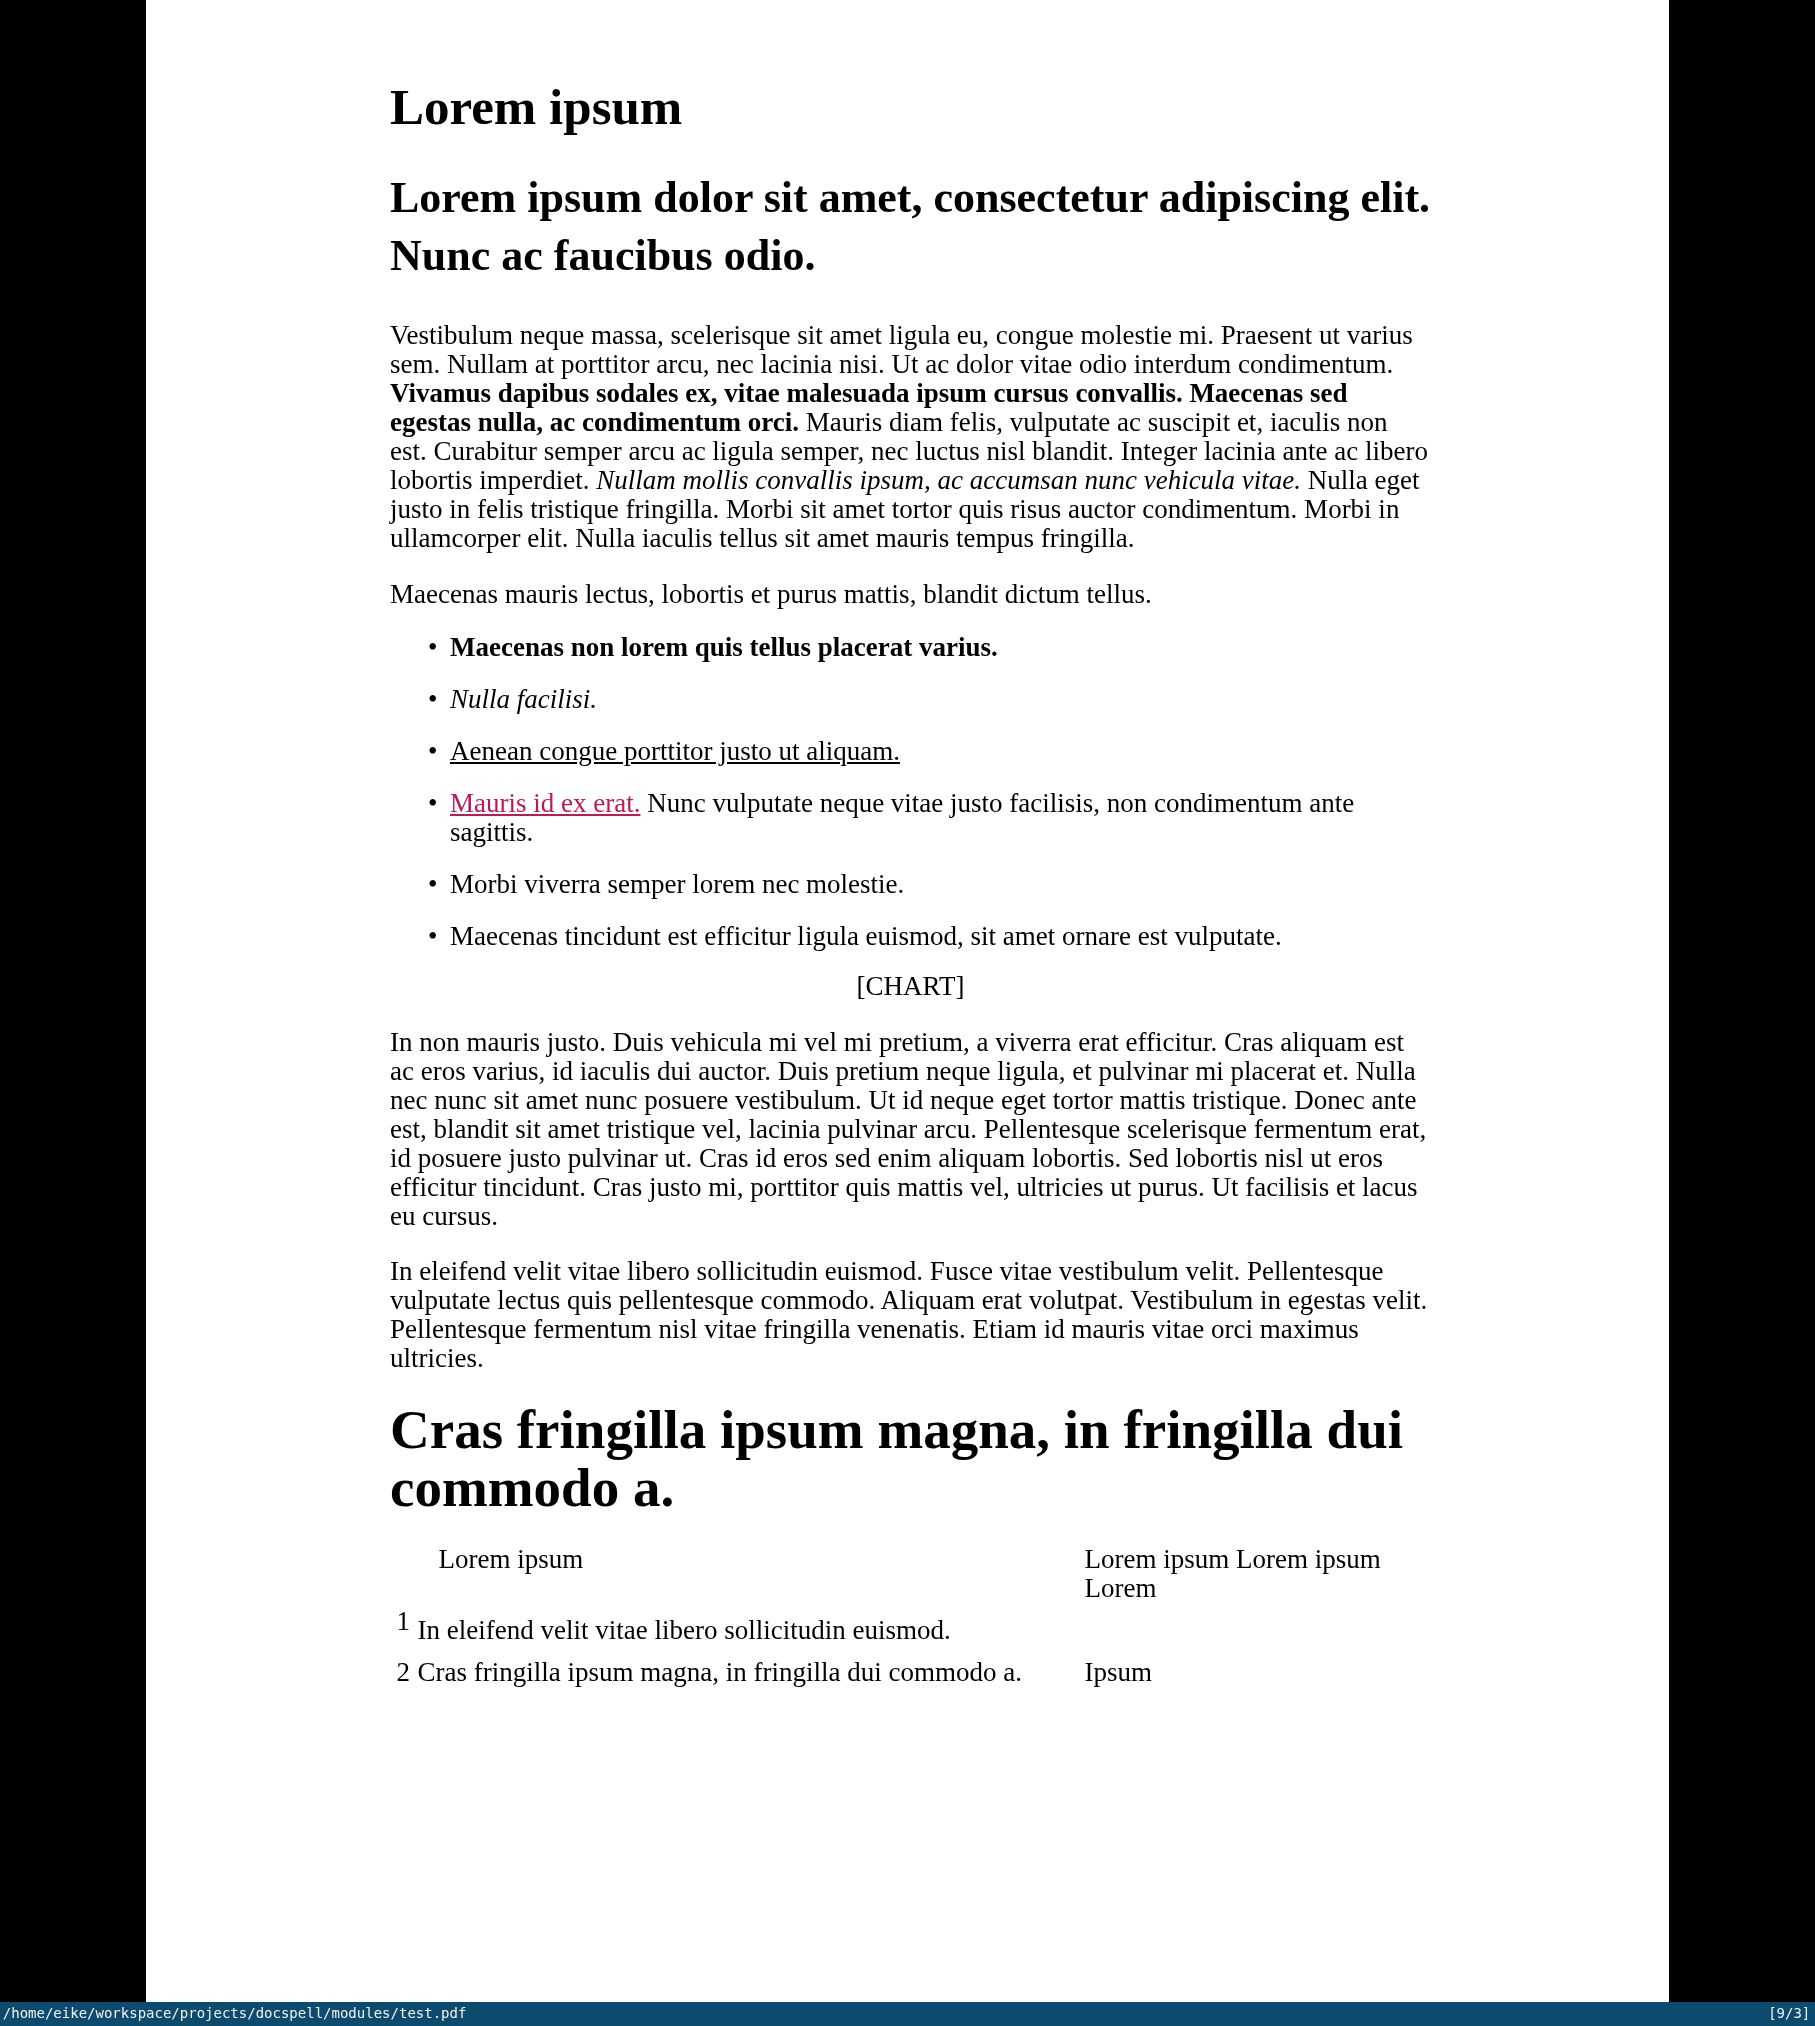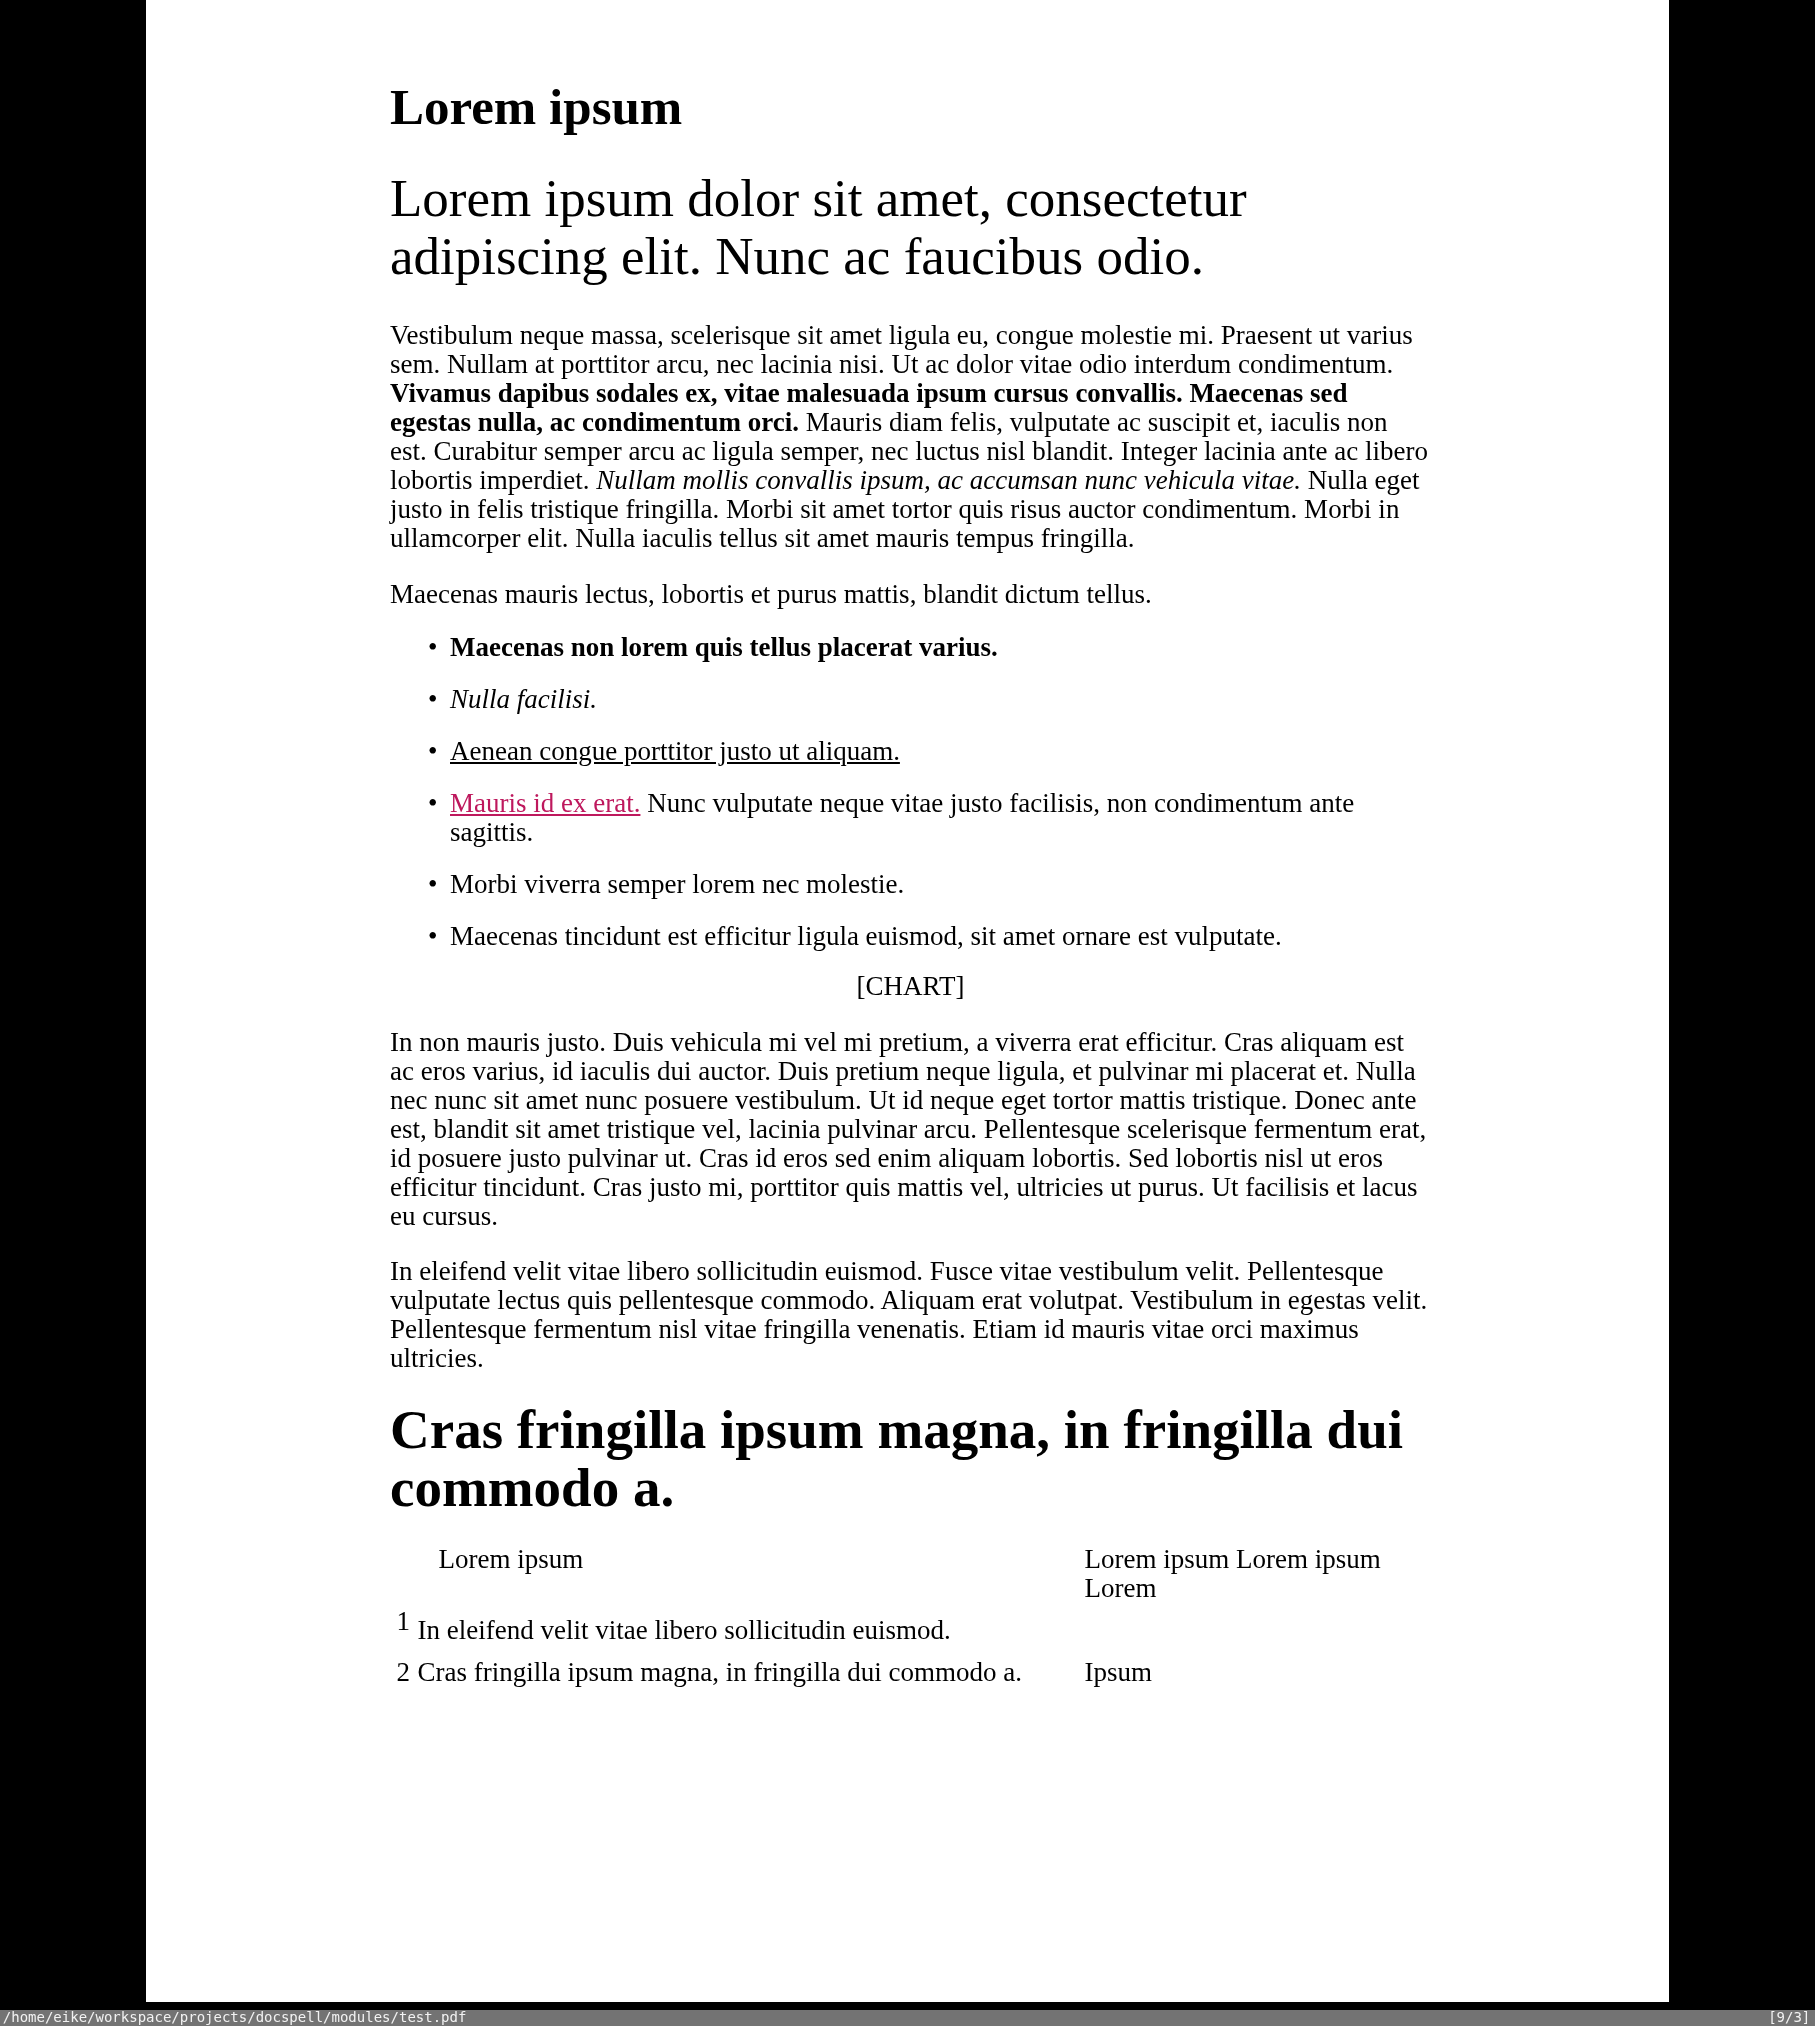--- a/index.html
+++ b/index.html
@@ -15,21 +15,21 @@
   }
   .page-content{
     box-sizing:border-box;
     padding:78px 238px 0 244px;
     font-size:27px;line-height:29px;
   }
   .doc-title{
     font-size:51px;line-height:59px;font-weight:bold;margin:0;
   }
   .doc-h1{
-    font-size:53px;line-height:58px;font-weight:normal;margin:32px 0 0 0;
+    font-size:44px;line-height:58px;font-weight:bold;margin:32px 0 0 0;
   }
   .doc-h2{
     font-size:55px;line-height:58px;font-weight:bold;margin:28px 0 0 0;
   }
   p{margin:26.5px 0 0 0;}
   p.first-para{margin-top:36px;}
   p.chart-line{margin-top:21px;text-align:center;}
   .seg-bold{font-weight:bold;font-family:Liberation Serif, serif;}
   .seg-italic{font-style:italic;}
   .seg-underline{text-decoration:underline;}
@@ -44,22 +44,22 @@
     grid-template-columns:21px 667px 343px;
     row-gap:13.2px;
     margin:28px 0 0 6.6px;
   }
   .t-num{grid-column:1;}
   .t-left{grid-column:2;padding-right:38px;}
   .t-right{grid-column:3;}
   .t-left.row1{padding-left:21px;}
   .sup{position:relative;top:-9.5px;}
   .statusbar{
-    position:absolute;left:0;bottom:0;width:100%;height:16px;
-    background:#737373;color:#f2f2f2;
+    position:absolute;left:0;bottom:0;width:100%;height:24px;
+    background:#0c4a6e;color:#f2f2f2;
     font-family:"DejaVu Sans Mono","Liberation Mono",monospace;
     font-size:14px;
     display:flex;justify-content:space-between;align-items:center;
     box-sizing:border-box;padding:0 4.7px 1.9px 2.8px;
   }
 </style>
 </head>
 <body>
 
 <div class="document-view">

